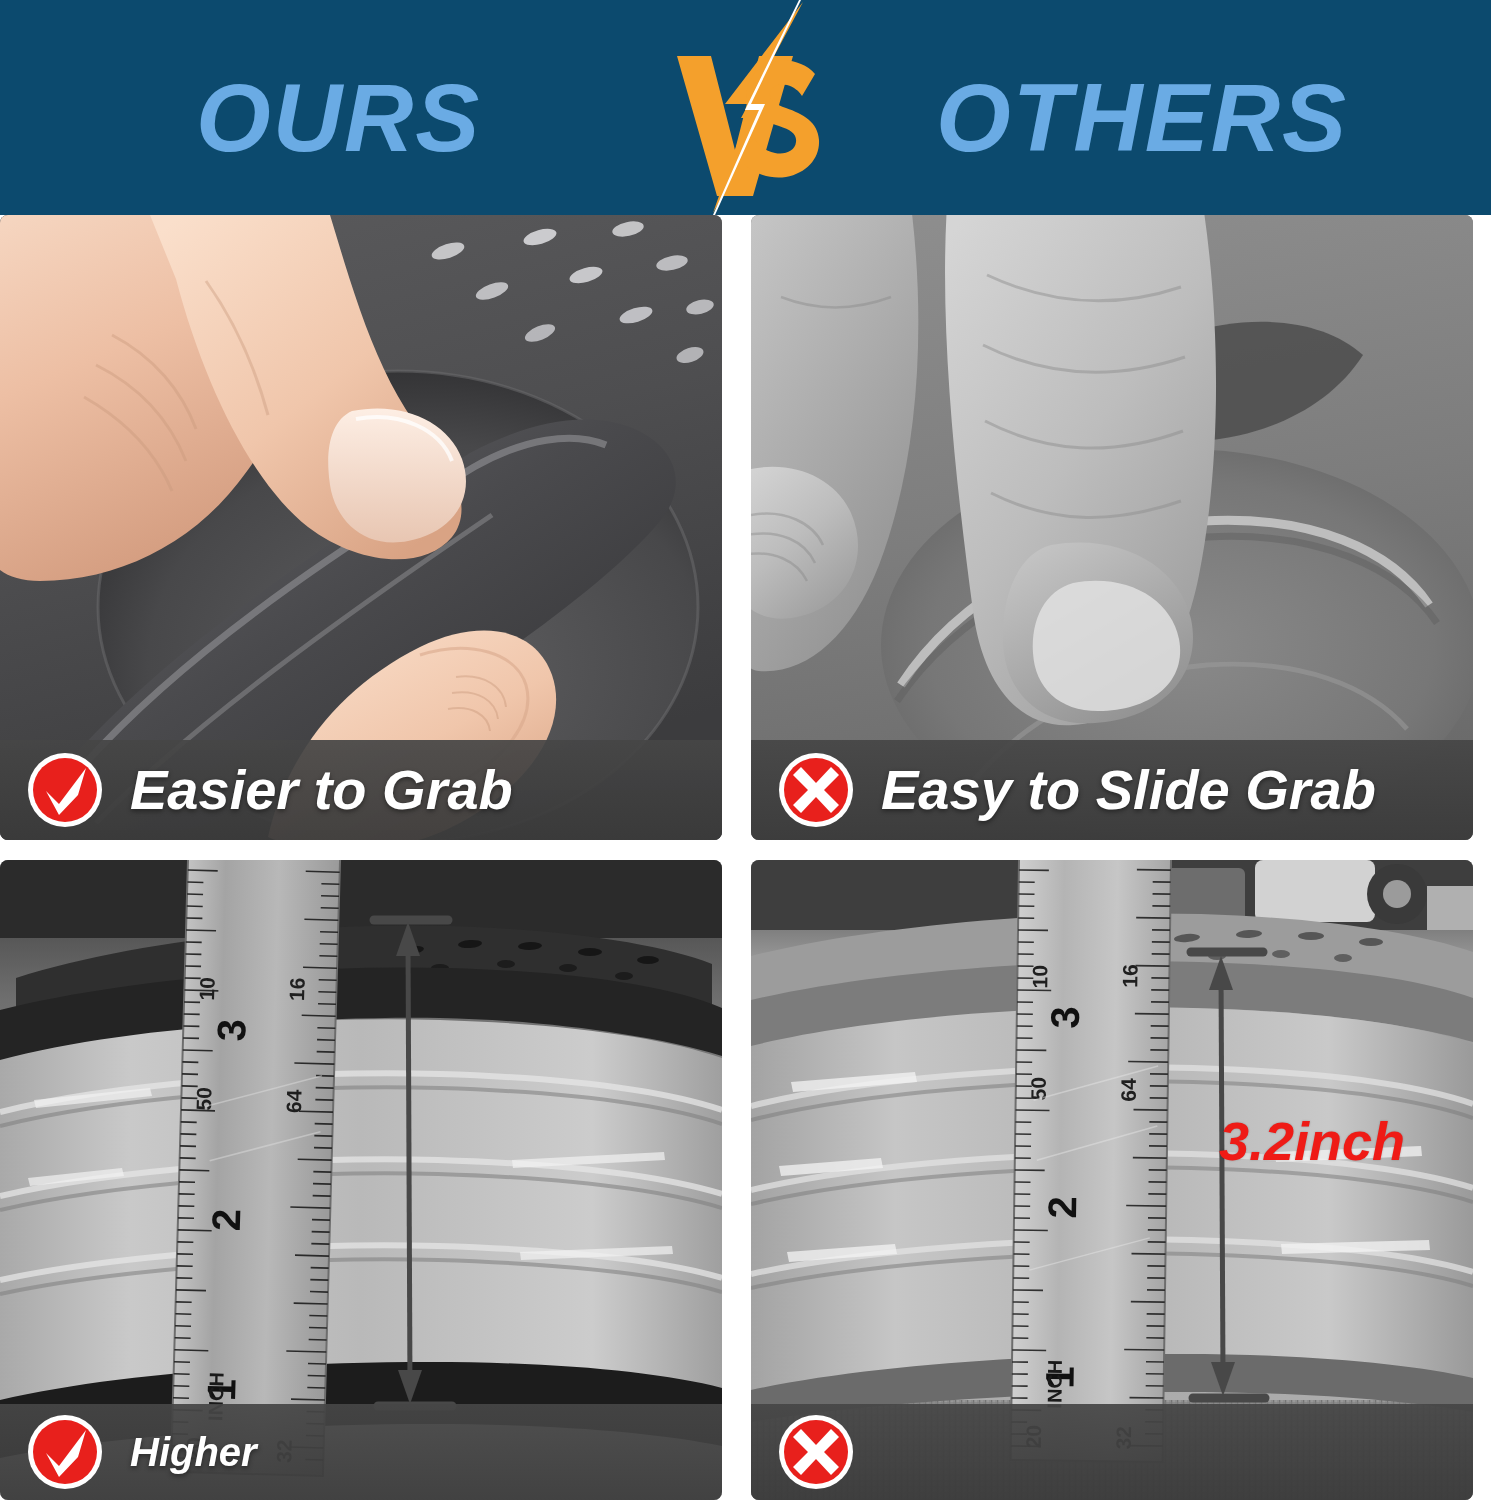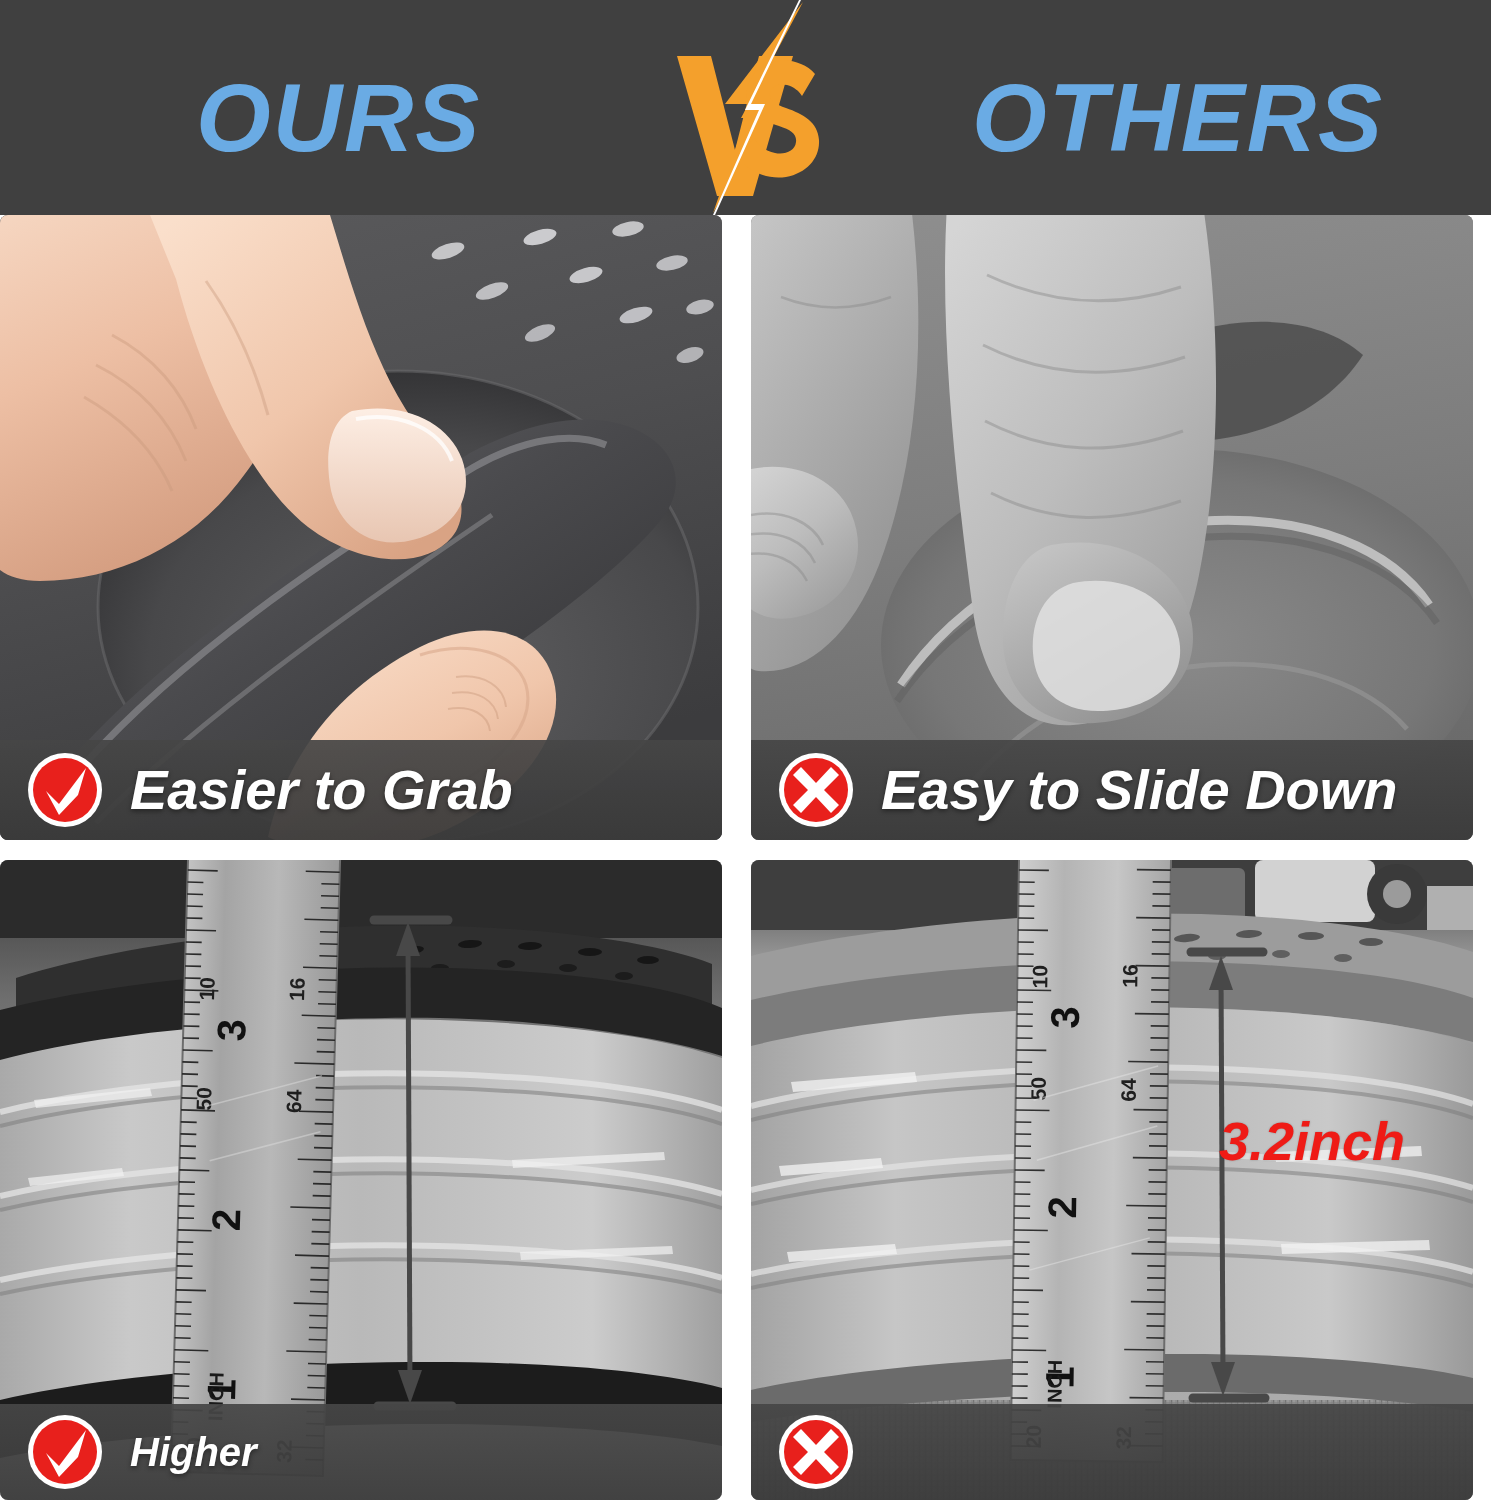--- a/index.html
+++ b/index.html
@@ -14,35 +14,35 @@
     font-family: "Liberation Sans", sans-serif;
     position: relative;
   }
 
   
   .header {
     position: absolute;
     left: 0; top: 0;
     width: 1491px;
     height: 215px;
-    background: #404040;
+    background: #0c4a6e;
   }
   .hdr-ours, .hdr-others {
     position: absolute;
     top: 70px;
     font-size: 96px;
     font-weight: bold;
     font-style: italic;
     letter-spacing: 2px;
     color: #6aabe4;
     line-height: 1;
     white-space: nowrap;
   }
   .hdr-ours { left: 196px; }
-  .hdr-others { left: 972px; }
+  .hdr-others { left: 936px; }
 
   .vs-wrap {
     position: absolute;
     left: 655px;
     top: 0px;
     width: 190px;
     height: 215px;
   }
   .vs-wrap svg { display: block; }
 
@@ -334,21 +334,21 @@
 
     <div class="labelbar">
       <div class="badge">
         <svg viewBox="0 0 78 78" width="78" height="78" aria-hidden="true">
           <circle cx="39" cy="39" r="37" fill="#ffffff"></circle>
           <circle cx="39" cy="39" r="32" fill="#e8201c"></circle>
           <path d="M24 16 L39 32 L54 16 L62 24 L47 39 L62 54 L54 62
                    L39 46 L24 62 L16 54 L31 39 L16 24 Z" fill="#ffffff"></path>
         </svg>
       </div>
-      <div class="label-text">Easy to Slide Down</div>
+      <div class="label-text">Easy to Slide Grab</div>
     </div>
   </div>
 
   <div class="panel bl">
     <div class="scene gray">
       <svg viewBox="0 0 722 640" preserveAspectRatio="xMidYMid slice" aria-hidden="true">
         <defs>
           <linearGradient id="blBg" x1="0" y1="0" x2="0" y2="1">
             <stop offset="0" stop-color="#3a3a3a"></stop>
             <stop offset="0.22" stop-color="#6f6f6f"></stop>

